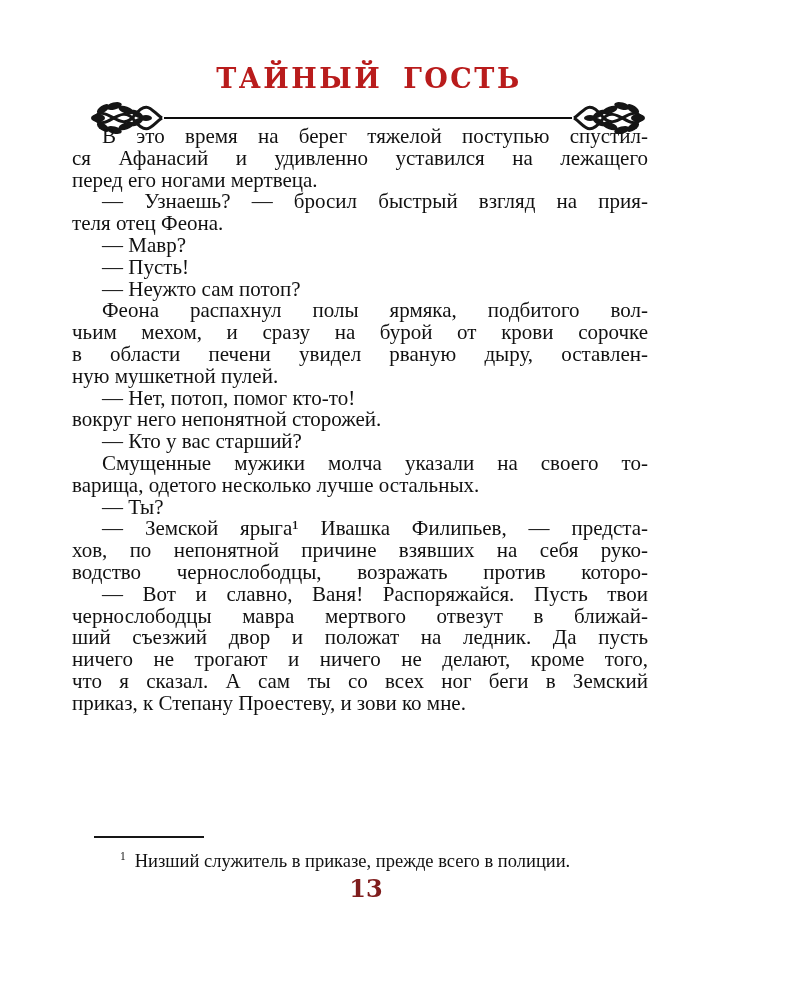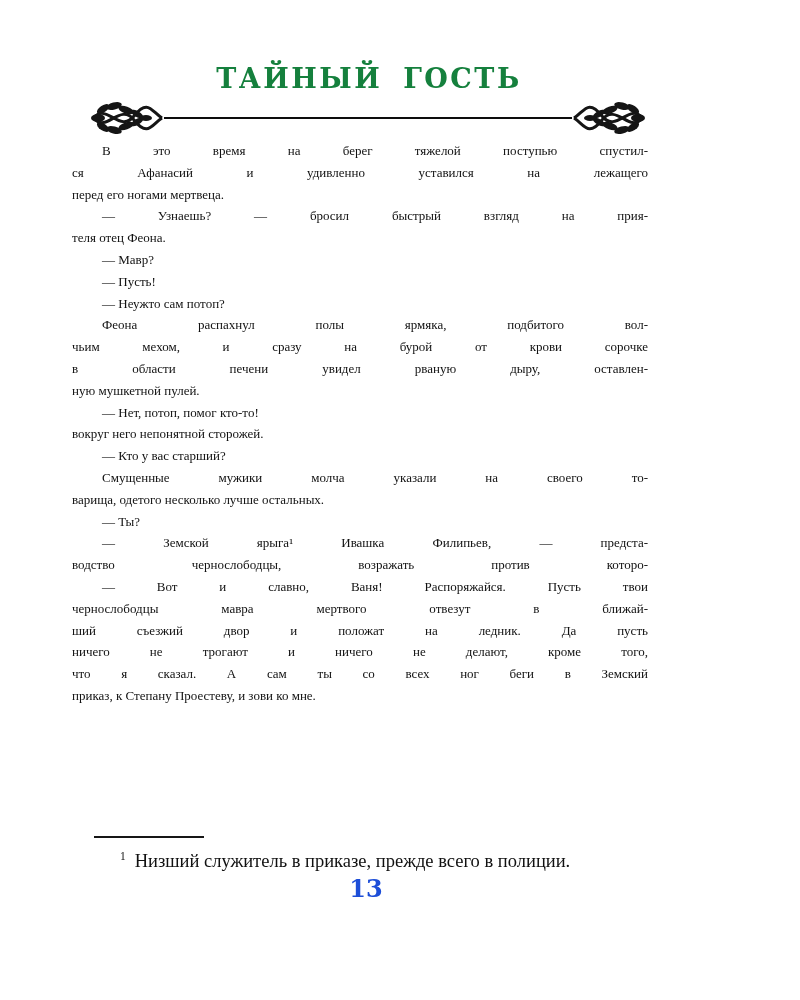--- a/index.html
+++ b/index.html
@@ -16,37 +16,37 @@
   
   .header{position:absolute;left:72px;top:64px;width:576px;}
   .title{
     font-family:"DejaVu Serif", serif;
     font-weight:700;
     font-size:27px;
     letter-spacing:2.5px;
     word-spacing:9px;
     text-align:center;
     padding-left:18px;
-    color:#15803d;
+    color:#b91c1c;
     line-height:30px;
   }
   .rule-row{
     margin:6px 2px 0 18px;
     display:flex;
     align-items:center;
     height:36px;
   }
   .rule-line{flex:1;height:2px;background:#0d0d0d;}
   .ornament{flex:0 0 auto;width:74px;height:36px;}
   .ornament.flip{transform:scaleX(-1);}
 
   
   .body-text{
-    position:absolute;left:72px;top:140px;width:576px;
-    font-size:13px;
+    position:absolute;left:72px;top:126px;width:576px;
+    font-size:21px;
   }
   .line{
     line-height:21.8px;
     height:21.8px;
     text-align:justify;
     text-align-last:justify;
     white-space:normal;
   }
   .line.end{text-align-last:left;}
   .line.ind{text-indent:30px;}
@@ -68,21 +68,21 @@
   }
 
   
   .page-number{
     position:absolute;left:72px;top:874px;width:576px;
     text-align:center;
     padding-left:6px;
     font-family:"DejaVu Serif", serif;
     font-weight:700;
     font-size:24px;
-    color:#1d4ed8;
+    color:#7f1d1d;
   }
 </style>
 </head>
 <body>
 
 <div class="page">
 
   <div class="header">
     <div class="title">ТАЙНЫЙ ГОСТЬ</div>
     <div class="rule-row">
@@ -139,20 +139,21 @@
       <div class="line">чьим мехом, и сразу на бурой от крови сорочке</div>
       <div class="line">в области печени увидел рваную дыру, оставлен-</div>
       <div class="line end">ную мушкетной пулей.</div>
       <div class="line ind end">— Нет, потоп, помог кто-то!</div>
       <div class="line end">вокруг него непонятной сторожей.</div>
       <div class="line ind end">— Кто у вас старший?</div>
       <div class="line ind">Смущенные мужики молча указали на своего то-</div>
       <div class="line end">варища, одетого несколько лучше остальных.</div>
       <div class="line ind end">— Ты?</div>
       <div class="line ind">— Земской ярыга¹ Ивашка Филипьев, — предста-</div>
+      <div class="line">хов, по непонятной причине взявших на себя руко-</div>
       <div class="line">водство чернослободцы, возражать против которо-</div>
       <div class="line ind">— Вот и славно, Ваня! Распоряжайся. Пусть твои</div>
       <div class="line">чернослободцы мавра мертвого отвезут в ближай-</div>
       <div class="line">ший съезжий двор и положат на ледник. Да пусть</div>
       <div class="line">ничего не трогают и ничего не делают, кроме того,</div>
       <div class="line">что я сказал. А сам ты со всех ног беги в Земский</div>
       <div class="line end">приказ, к Степану Проестеву, и зови ко мне.</div>
     </div>
 
   <div class="footnote-rule"></div>

